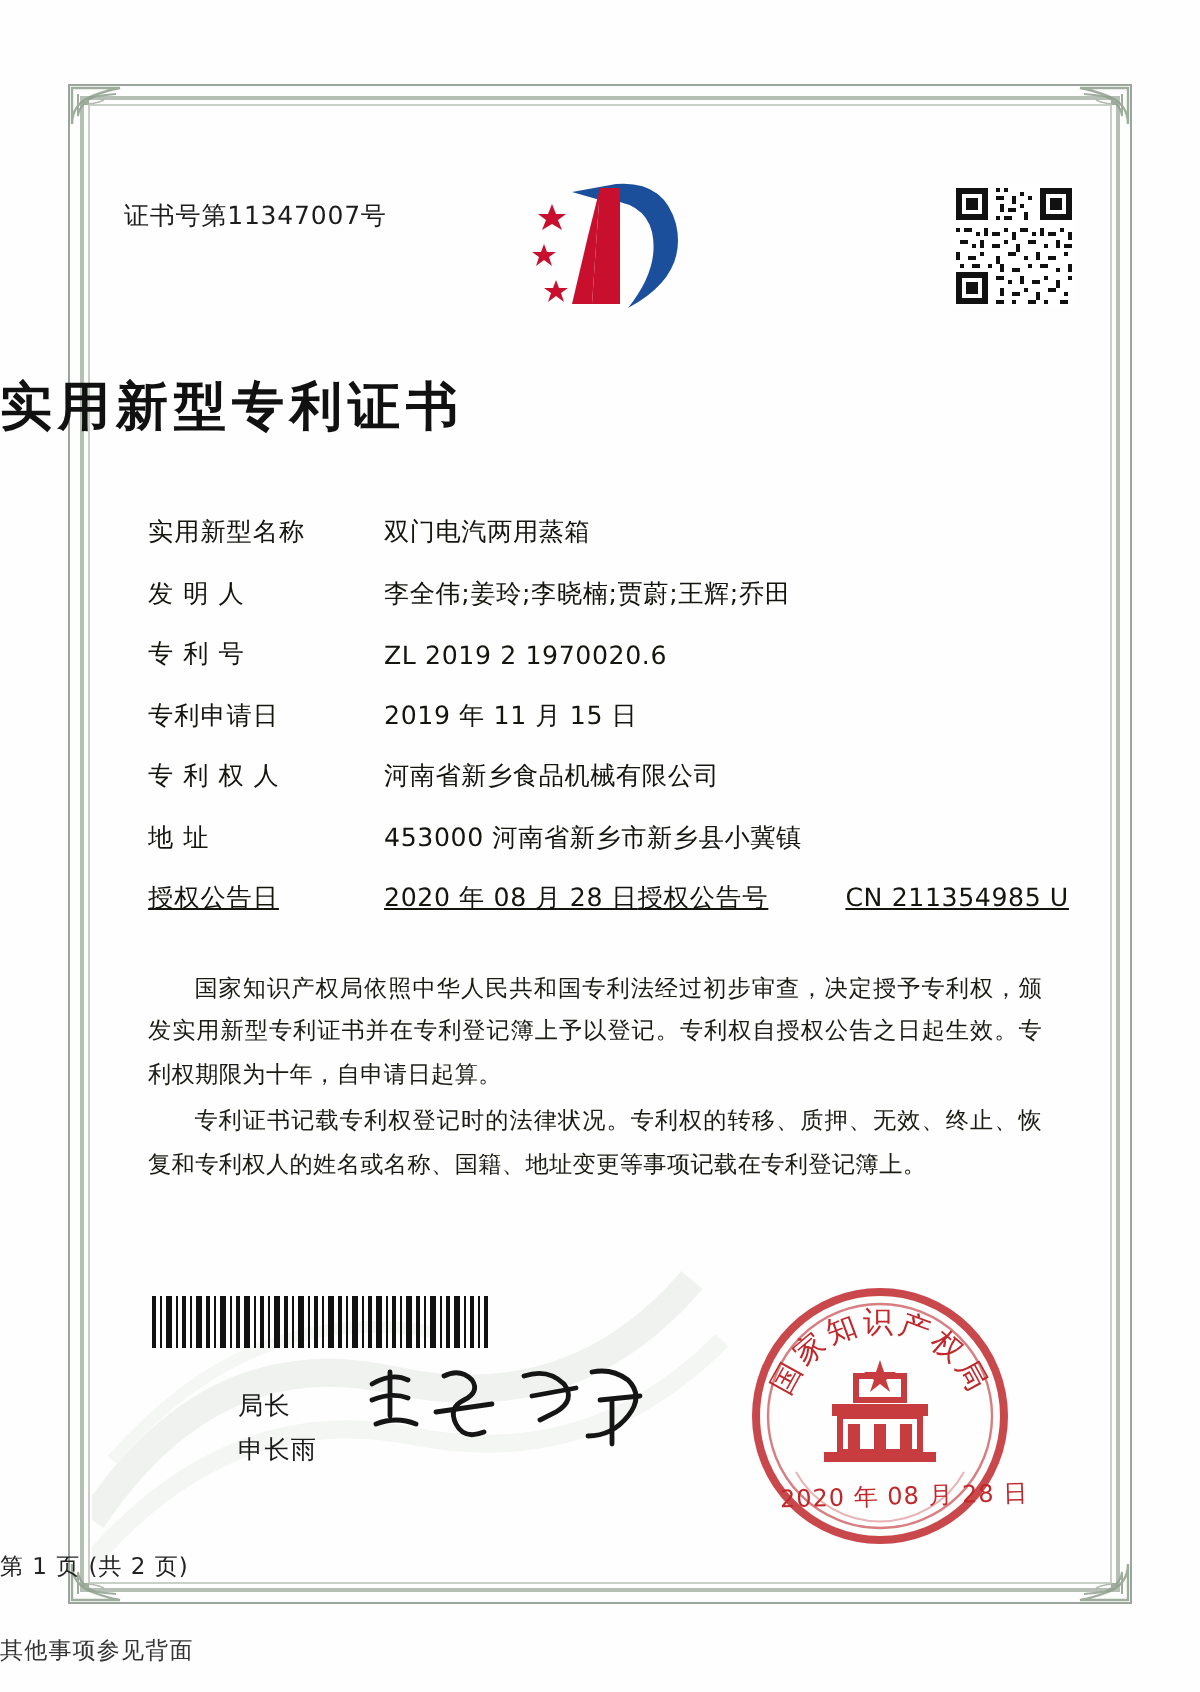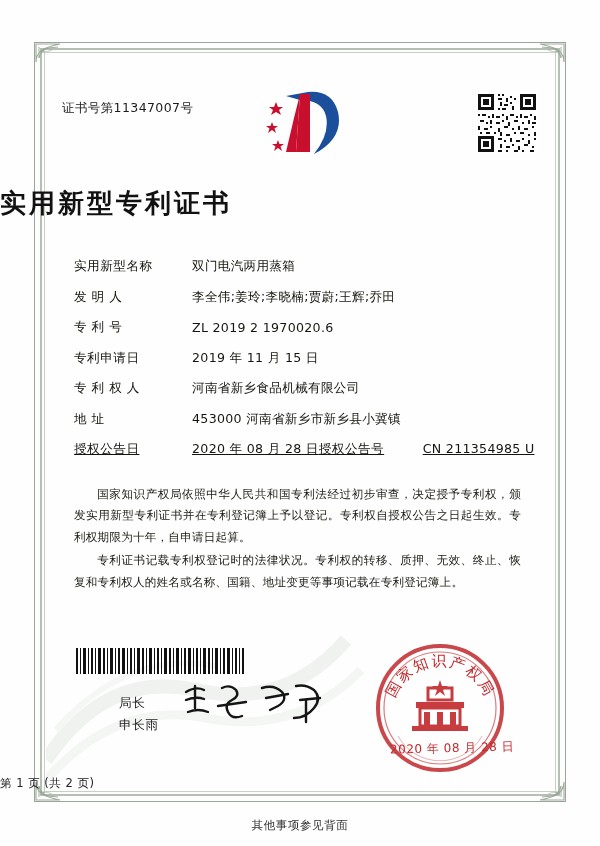--- a/index.html
+++ b/index.html
@@ -192,21 +192,20 @@
     width: 600px;
     text-align: left;
     font-size: 11.5px;
     color: #222;
     letter-spacing: .5px;
   }
   .footnote {
     position: absolute;
     left: 0; top: 818px;
     width: 600px;
-    text-align: center;
     font-size: 11.5px;
     color: #333;
     letter-spacing: .6px;
   }
 </style>
 </head>
 <body>
 
 <div class="page">
 

